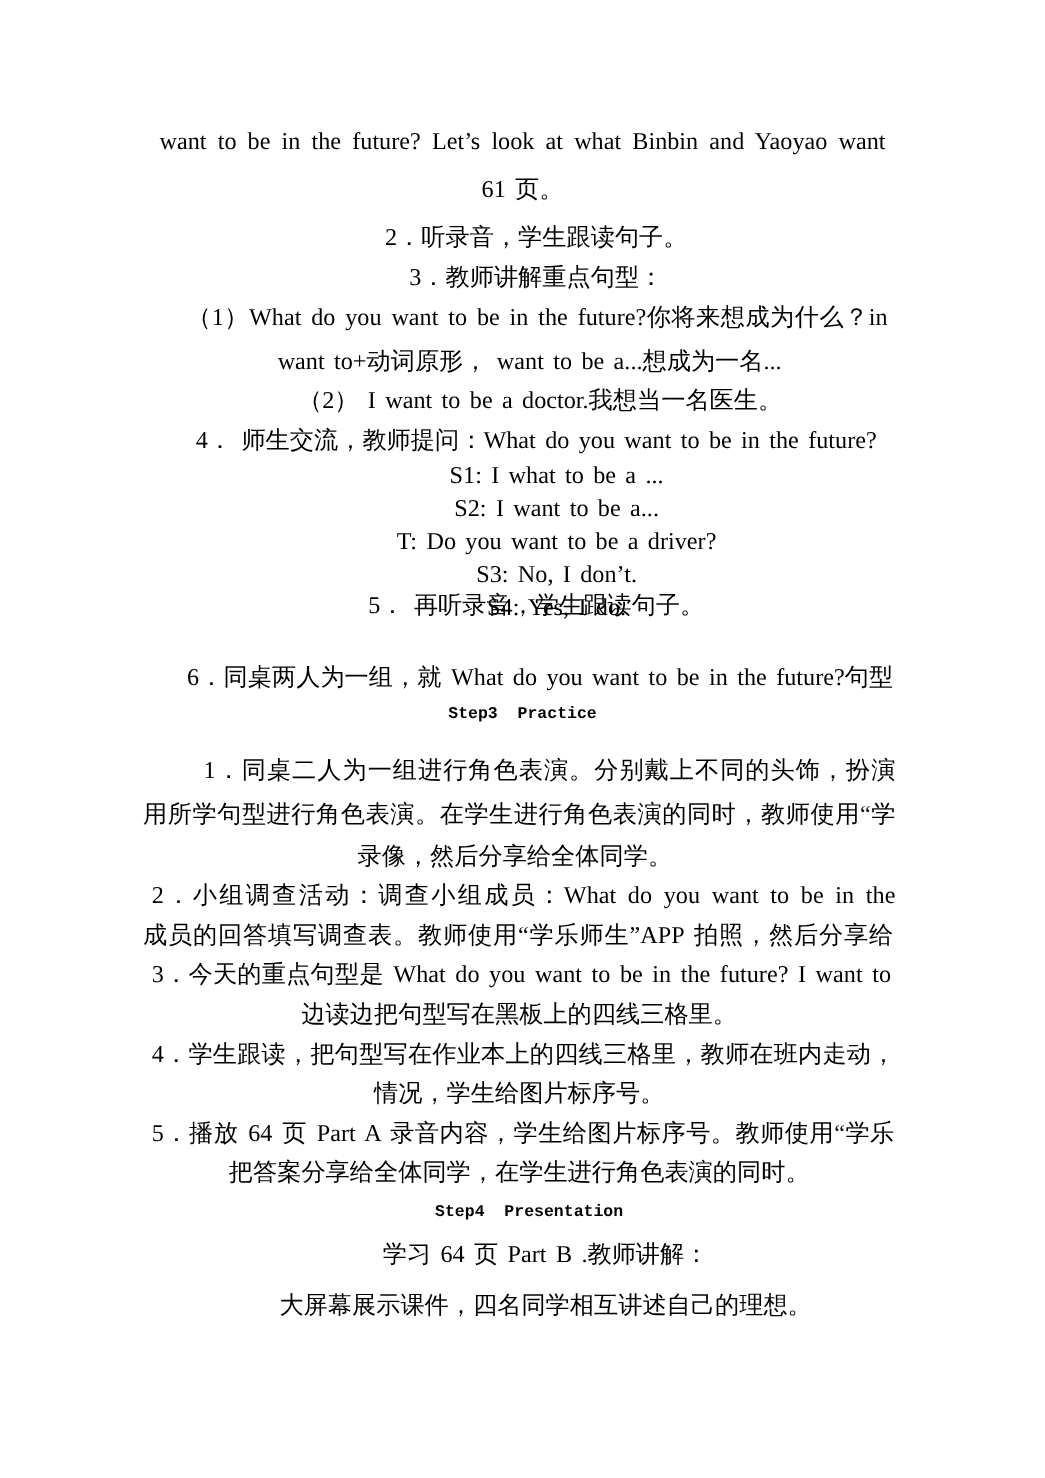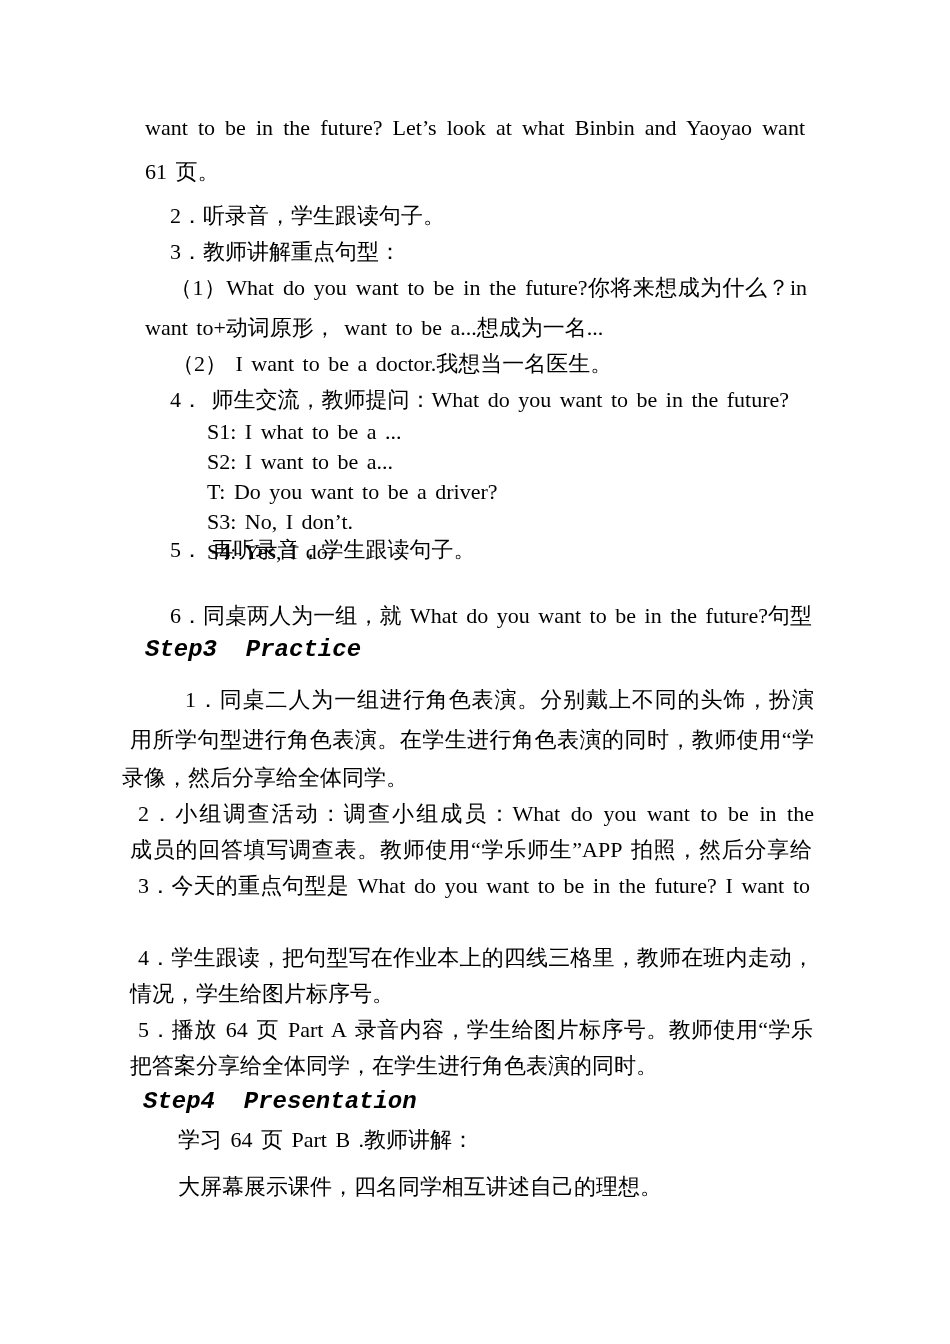--- a/index.html
+++ b/index.html
@@ -16,35 +16,34 @@
     font-family: "Liberation Serif", "DejaVu Serif", serif;
     font-size: 22px;
     color: #000000;
   }
   .ln {
     position: absolute;
     height: 30px;
     line-height: 30px;
     white-space: nowrap;
     word-spacing: 3px;
-    text-align: left;
+    text-align: center;
   }
   .ln.full {
     white-space: normal;
     text-align: justify;
     text-align-last: justify;
     overflow: hidden;
   }
   .ln.heading {
     font-family: "Liberation Mono", "DejaVu Sans Mono", monospace;
     font-weight: bold;
-    font-size: 24px;
+    font-size: 15px;
     white-space: pre;
     word-spacing: 0;
-    font-style: italic;
   }
 </style>
 </head>
 <body>
 
 <div class="page">
   <div class="ln full" style="top:113px;left:145px;right:145px">want to be in the future? Let’s look at what Binbin and Yaoyao want to be? 打开课本第</div>
   <div class="ln" style="top:157px;left:145px;right:145px">61 页。</div>
   <div class="ln" style="top:201px;left:170px;right:145px">2．听录音，学生跟读句子。</div>
   <div class="ln" style="top:237px;left:170px;right:145px">3．教师讲解重点句型：</div>
@@ -59,20 +58,21 @@
   <div class="ln" style="top:537px;left:207px;right:145px">S4: Yes, I do.</div>
   <div class="ln" style="top:535px;left:170px;right:145px">5． 再听录音，学生跟读句子。</div>
   <div class="ln full" style="top:601px;left:170px;right:138px">6．同桌两人为一组，就 What do you want to be in the future?句型相互提问并回答。</div>
   <div class="ln heading" style="top:635px;left:145px;right:145px">Step3  Practice</div>
   <div class="ln full" style="top:685px;left:185px;right:136px">1．同桌二人为一组进行角色表演。分别戴上不同的头饰，扮演 Binbin 和 Yaoyao，</div>
   <div class="ln full" style="top:725px;left:130px;right:136px">用所学句型进行角色表演。在学生进行角色表演的同时，教师使用“学乐师生”APP</div>
   <div class="ln" style="top:763px;left:122px;right:136px">录像，然后分享给全体同学。</div>
   <div class="ln full" style="top:799px;left:138px;right:136px">2．小组调查活动：调查小组成员：What do you want to be in the future?根据小组</div>
   <div class="ln full" style="top:835px;left:130px;right:138px">成员的回答填写调查表。教师使用“学乐师生”APP 拍照，然后分享给全体同学。</div>
   <div class="ln full" style="top:871px;left:138px;right:140px">3．今天的重点句型是 What do you want to be in the future? I want to be a....教师</div>
+  <div class="ln" style="top:907px;left:130px;right:136px">边读边把句型写在黑板上的四线三格里。</div>
   <div class="ln full" style="top:943px;left:138px;right:136px">4．学生跟读，把句型写在作业本上的四线三格里，教师在班内走动，看同学们的书写</div>
   <div class="ln" style="top:979px;left:130px;right:136px">情况，学生给图片标序号。</div>
   <div class="ln full" style="top:1015px;left:138px;right:137px">5．播放 64 页 Part A 录音内容，学生给图片标序号。教师使用“学乐师生”APP 拍照，</div>
   <div class="ln" style="top:1051px;left:130px;right:136px">把答案分享给全体同学，在学生进行角色表演的同时。</div>
   <div class="ln heading" style="top:1087px;left:143px;right:131px">Step4  Presentation</div>
   <div class="ln" style="top:1125px;left:178px;right:136px">学习 64 页 Part B .教师讲解：</div>
   <div class="ln" style="top:1172px;left:178px;right:136px">大屏幕展示课件，四名同学相互讲述自己的理想。</div>
 </div>
 
 </body></html>

